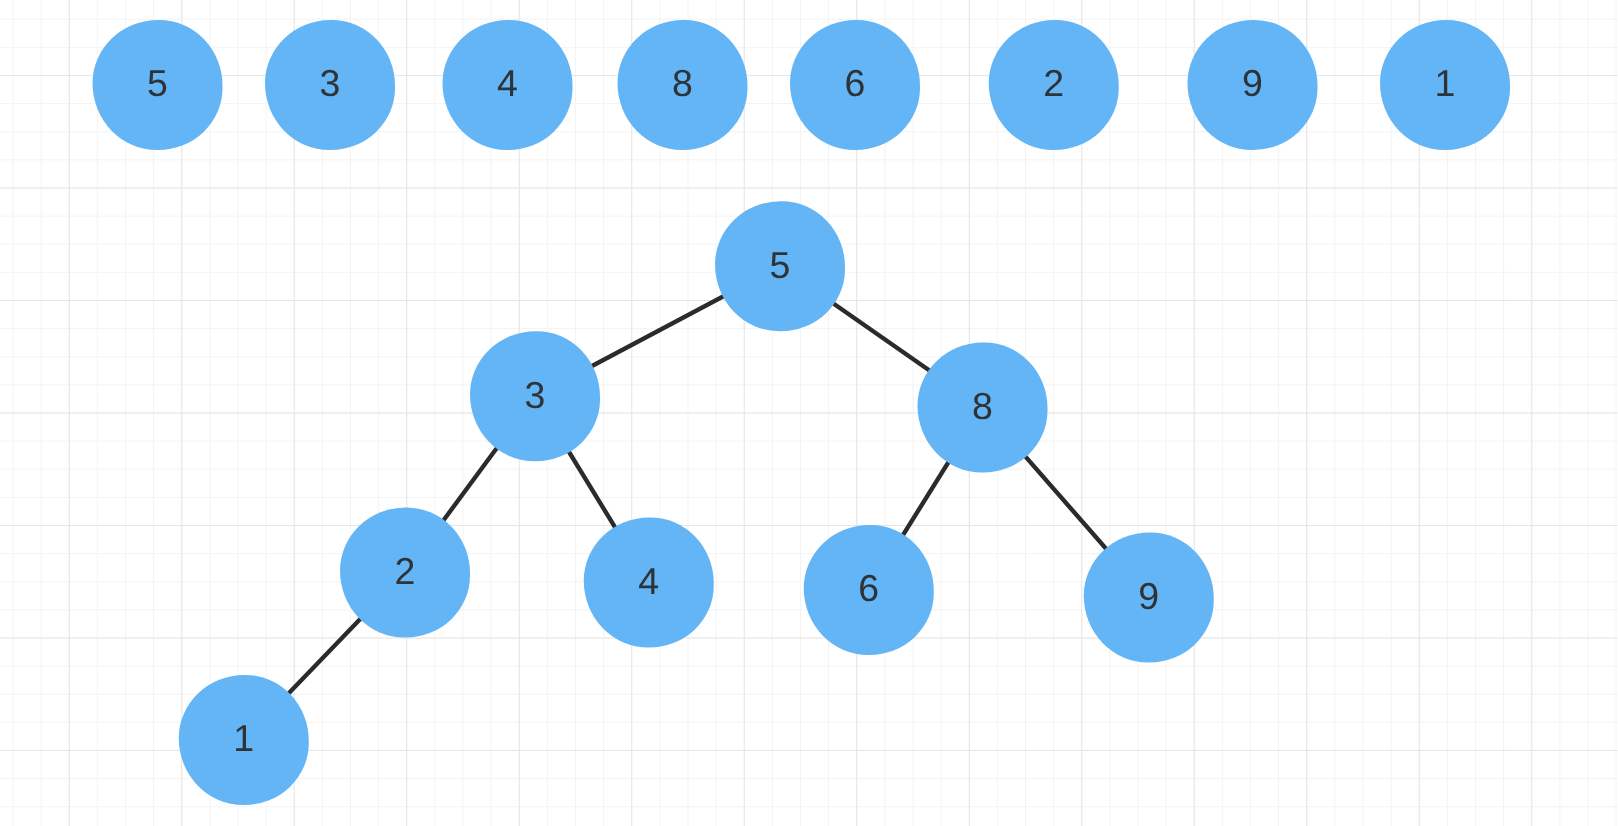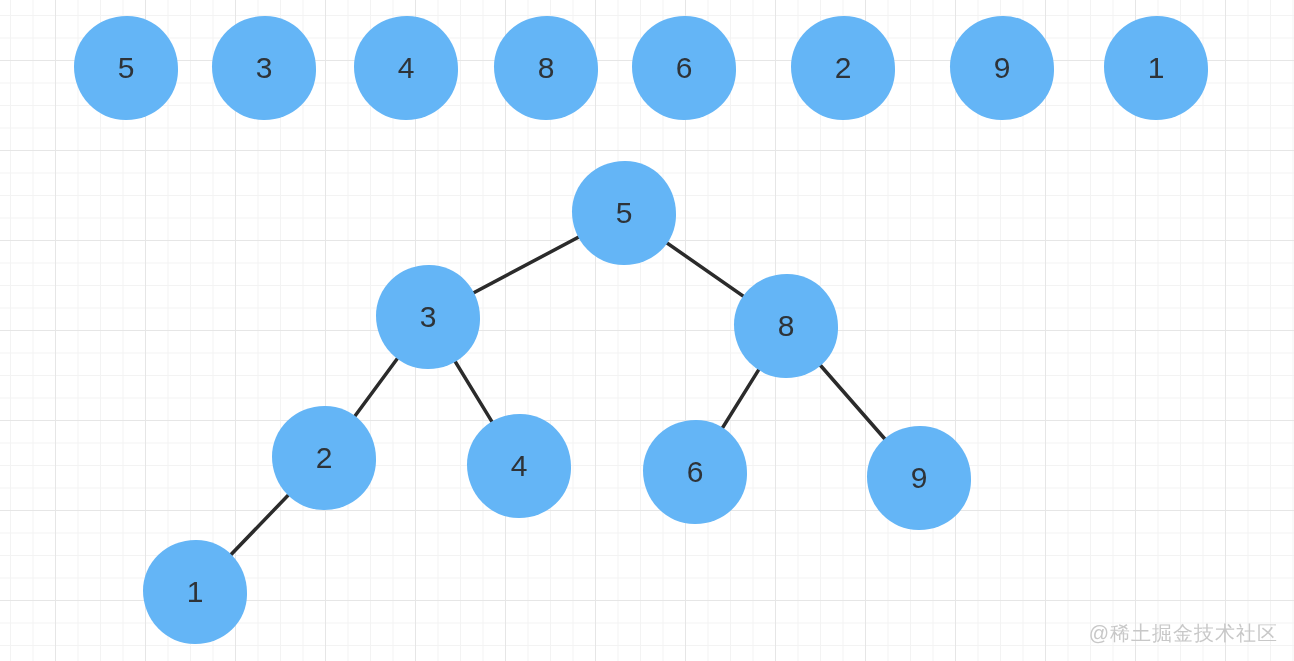--- a/index.html
+++ b/index.html
@@ -80,14 +80,13 @@
   <div>
       <div class="node" style="left: 572px; top: 161px; width: 104px; height: 104px;">5</div>
       <div class="node" style="left: 376px; top: 265px; width: 104px; height: 104px;">3</div>
       <div class="node" style="left: 734px; top: 274px; width: 104px; height: 104px;">8</div>
       <div class="node" style="left: 272px; top: 406px; width: 104px; height: 104px;">2</div>
       <div class="node" style="left: 467px; top: 414px; width: 104px; height: 104px;">4</div>
       <div class="node" style="left: 643px; top: 420px; width: 104px; height: 104px;">6</div>
       <div class="node" style="left: 867px; top: 426px; width: 104px; height: 104px;">9</div>
       <div class="node" style="left: 143px; top: 540px; width: 104px; height: 104px;">1</div>
     </div>
-  <div class="watermark">@稀土掘金技术社区</div>
 </div>
 
 </body></html>

